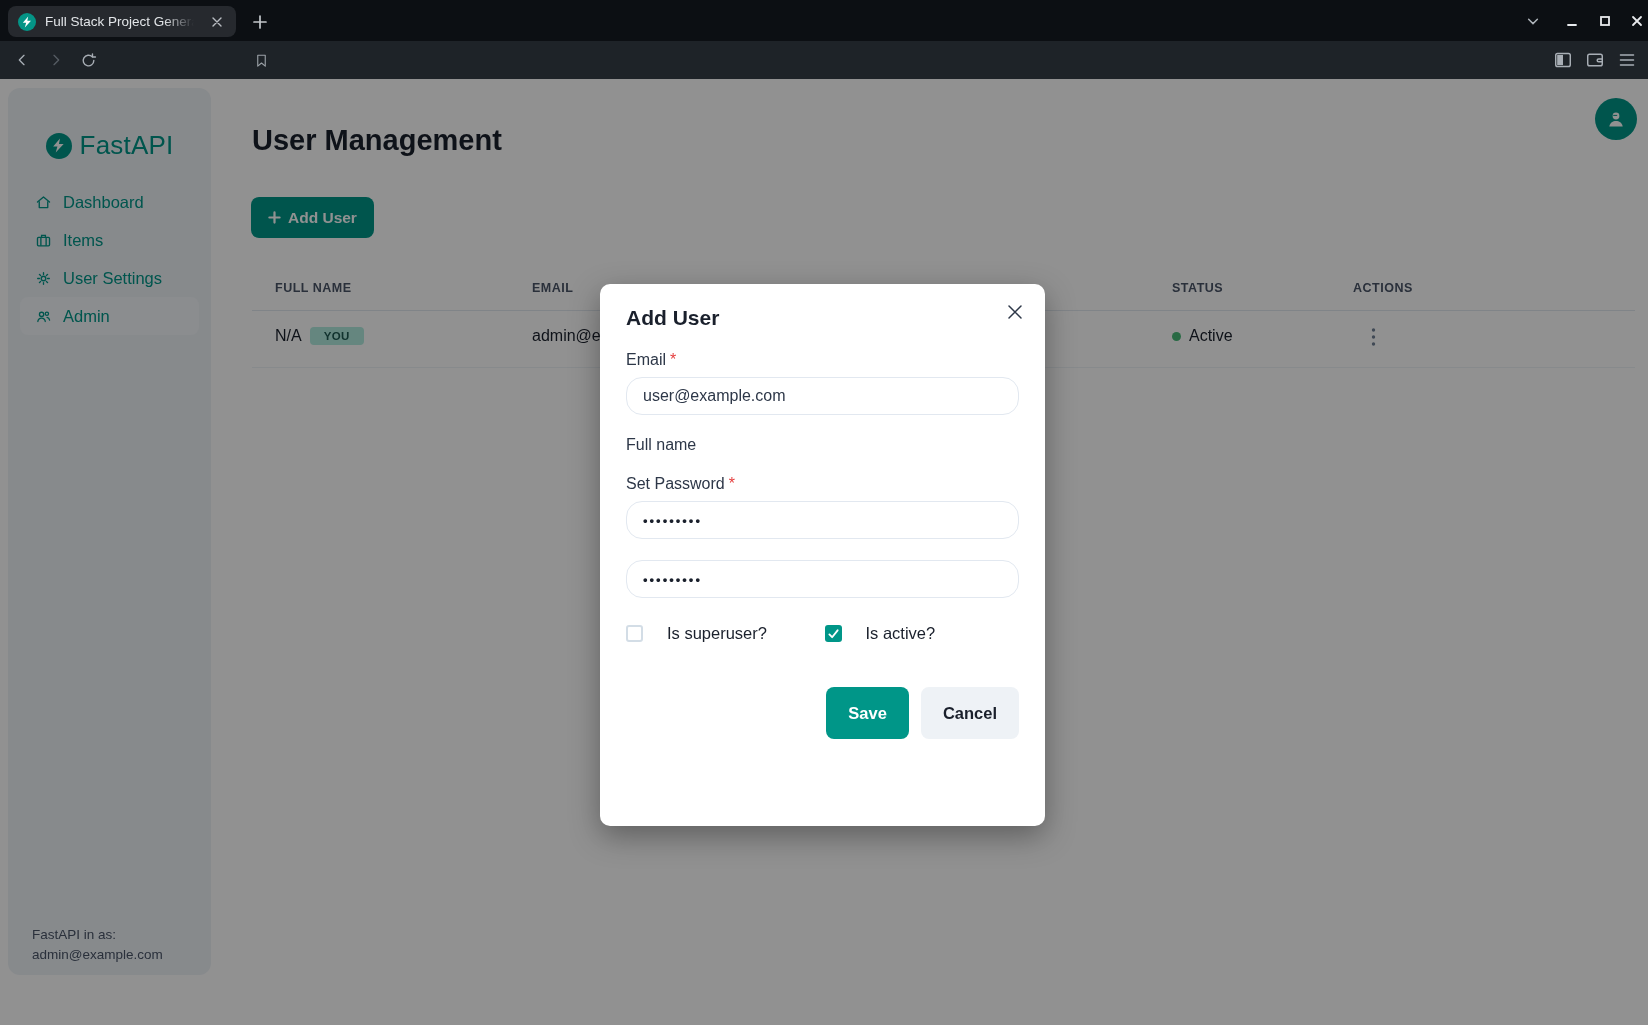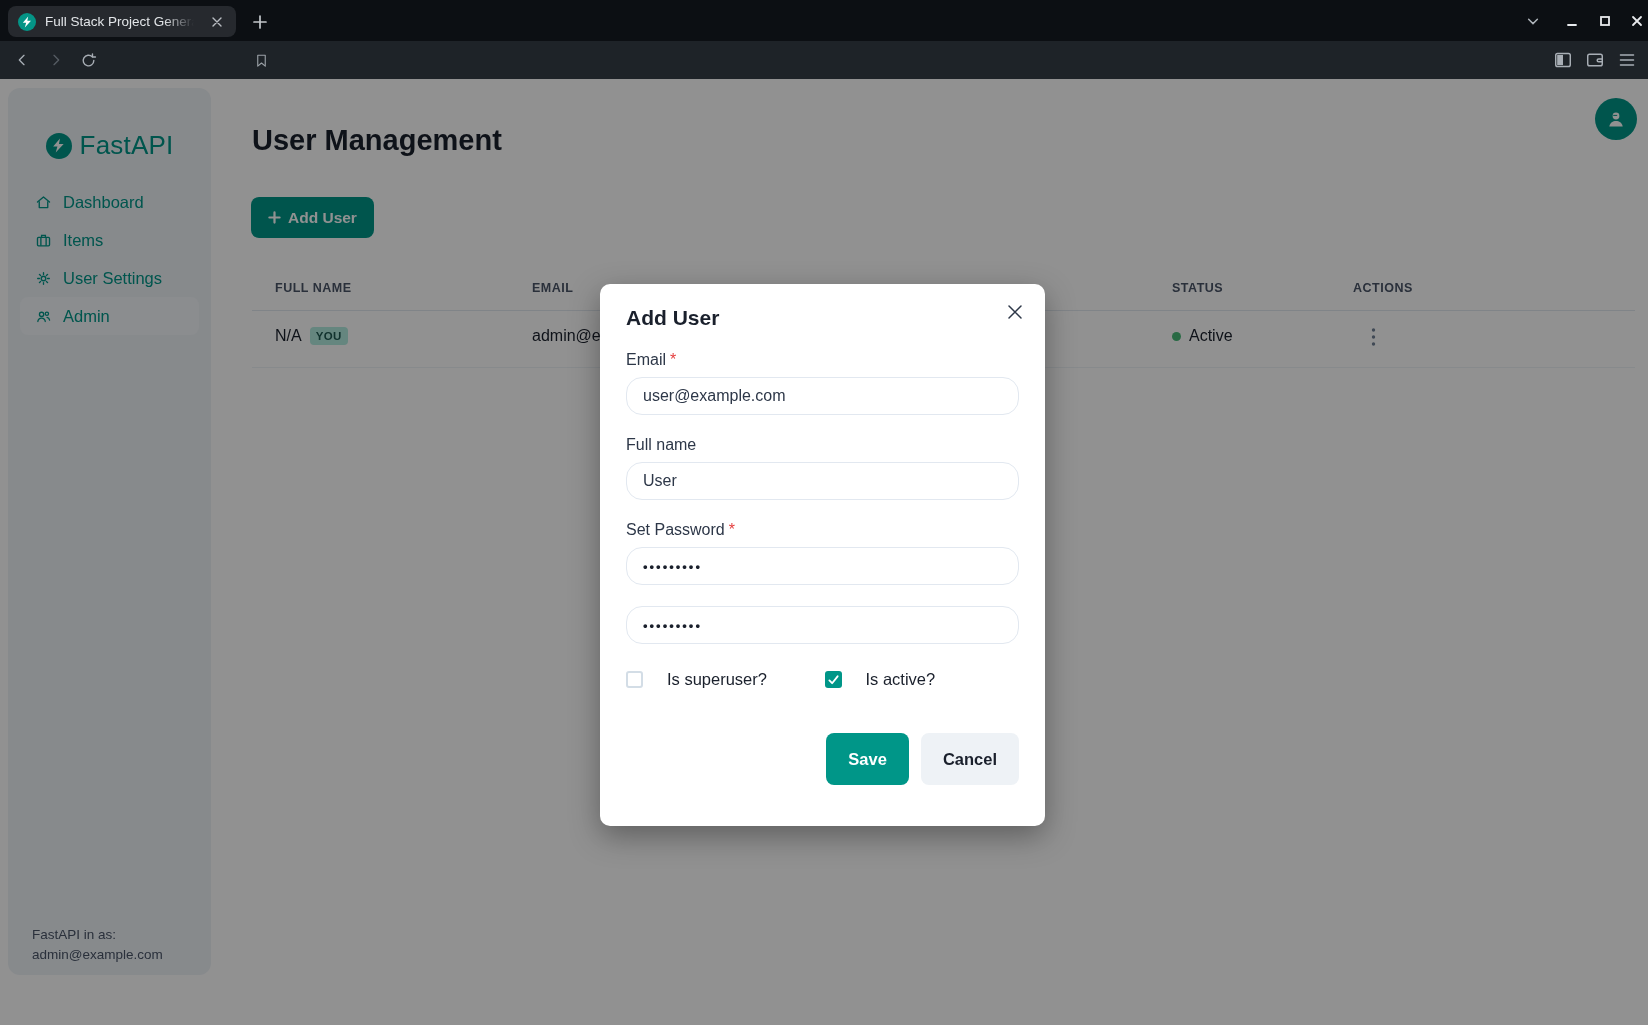--- a/index.html
+++ b/index.html
@@ -65,21 +65,21 @@
              display:flex; align-items:center; gap:7px; font-family:inherit; }
 
   .th { position:absolute; top:202px; font-size:12.5px; font-weight:bold; color:#4a5568;
         letter-spacing:.5px; }
   .tdiv { position:absolute; left:252px; top:231px; width:1383px; height:0;
           border-top:1px solid #e2e8f0; }
   .rdiv { position:absolute; left:252px; top:288px; width:1383px; height:0;
           border-top:1px solid #edf2f7; }
   .td { position:absolute; top:248px; font-size:16px; color:#1a202c; display:flex; align-items:center; }
   .you-badge { margin-left:8px; background:#b2ebe0; color:#1f5a52; font-size:11.5px; font-weight:bold;
-               padding:3px 6px; border-radius:4px; letter-spacing:.3px; }
+               padding:3px 14px; border-radius:4px; letter-spacing:.3px; }
   .status-dot { width:9px; height:9px; border-radius:50%; background:#48bb78; margin-right:8px; }
   .dots-btn { position:absolute; left:1360px; top:243px; width:26px; height:30px; display:flex;
               align-items:center; justify-content:center; }
 
   
   .modal { position:absolute; left:600px; top:284px; width:445px; height:542px; background:#fff;
            border-radius:10px; z-index:20; padding:22px 26px; box-shadow:0 10px 30px rgba(0,0,0,.35); }
   .modal-title { font-size:21px; font-weight:bold; color:#1a202c; }
   .modal-x { position:absolute; right:19px; top:17px; width:22px; height:22px; display:flex;
              align-items:center; justify-content:center; color:#2d3748; background:none; border:none; }
@@ -354,21 +354,20 @@
         </svg>
     </button>
 
     <div class="m-field">
       <label class="m-label"><span>Email</span><span class="req">*</span></label>
       <div class="m-input">user@example.com</div>
     </div>
 
     <div class="m-field">
       <label class="m-label"><span>Full name</span></label>
-      <div class="m-input">User</div>
     </div>
 
     <div class="m-field">
       <label class="m-label"><span>Set Password</span><span class="req">*</span></label>
       <div class="m-input pw">•••••••••</div>
     </div>
 
     <div class="m-field">
       <div class="m-input pw">•••••••••</div>
     </div>

